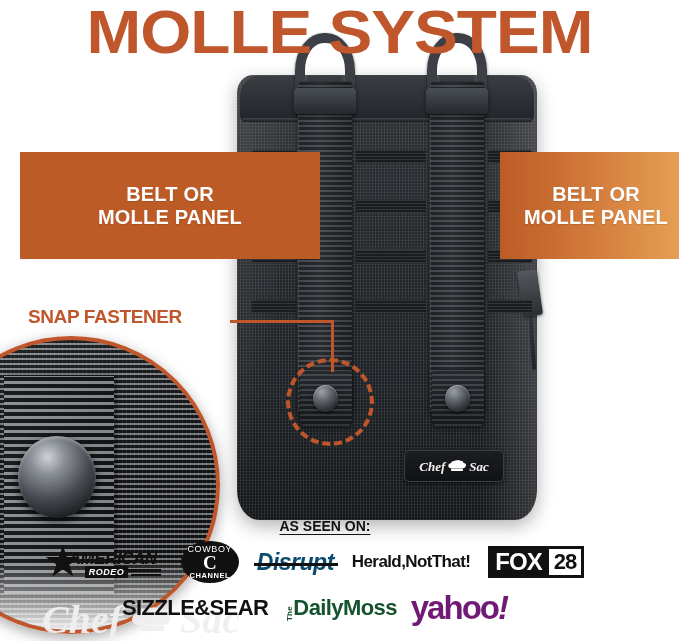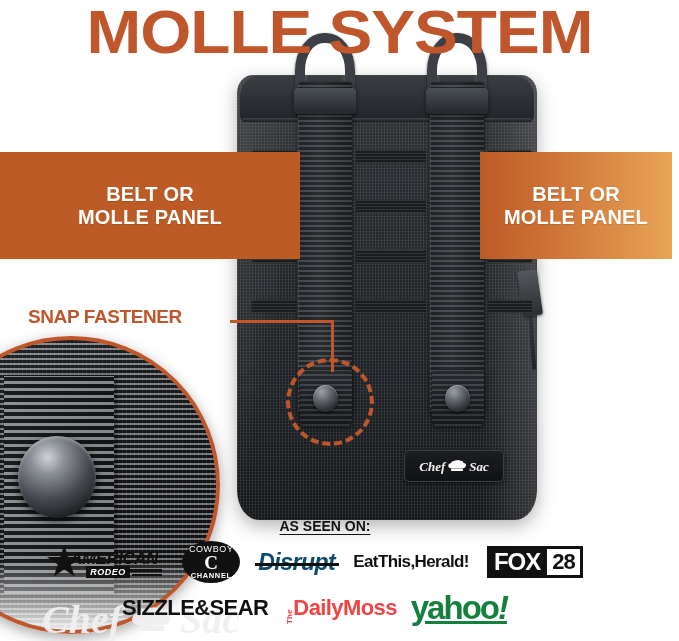--- a/index.html
+++ b/index.html
@@ -133,21 +133,21 @@
   }
   .patch .pt{
     color:#f2f2f2;font-family:"Liberation Serif", serif;
     font-style:italic;font-weight:bold;font-size:13px;line-height:1;
   }
   .patch .hat{display:block;}
 
   
   .banner{
     position:absolute;top:152px;height:107px;z-index:5;
-    display:flex;align-items:center;justify-content:center;
+    display:flex;align-items:center;justify-content:center;margin-left:20px;
   }
   .banner.left{left:0;width:300px;background:#bc5b26;}
   .banner.right{left:480px;width:192px;
     background:linear-gradient(90deg,#bc5b26 0%, #d1793a 45%, #e8a457 100%);}
   .banner .btxt{
     color:#ffffff;font-weight:bold;font-size:20px;line-height:1.12;
     text-align:center;letter-spacing:.2px;white-space:pre-line;
     text-shadow:0 1px 1px rgba(0,0,0,.12);
   }
 
@@ -269,35 +269,35 @@
   .l-fox .n28{
     background:#fff;color:#111;border:3px solid #111;border-left:none;
     font-weight:bold;font-size:22px;padding:0 5px;display:flex;align-items:center;
     letter-spacing:-1px;
   }
 
   
   .l-sizzle{font-weight:bold;font-size:22px;letter-spacing:-.6px;color:#111;}
 
   
-  .l-dailymoss{display:flex;align-items:flex-end;color:#ef4444;}
+  .l-dailymoss{display:flex;align-items:center;color:#14532d;}
   .l-dailymoss .the{
     font-weight:bold;font-size:8px;transform:rotate(-90deg);
     transform-origin:center;margin-right:-4px;margin-top:10px;letter-spacing:.3px;
   }
   .l-dailymoss .dm{font-weight:bold;font-size:22px;letter-spacing:-.6px;}
 
   
   .l-morning{
     font-family:"Liberation Serif", serif;font-weight:bold;font-size:17px;
     color:#111;letter-spacing:.3px;
   }
 
   
-  .l-yahoo{font-weight:bold;font-size:33px;letter-spacing:-2px;color:#15803d;text-decoration:underline;}
+  .l-yahoo{font-weight:bold;font-size:33px;letter-spacing:-2px;color:#701a75;}
   .l-yahoo .bang{font-style:italic;}
 
   
   .watermark{
     position:absolute;left:42px;top:596px;z-index:13;
     display:flex;align-items:center;gap:6px;
     color:#f0f0f0;font-family:"Liberation Serif",serif;font-style:italic;
     font-weight:bold;font-size:40px;opacity:.95;pointer-events:none;
   }
 </style>
@@ -402,21 +402,21 @@
 
     <div class="logo l-cowboy">
       <div class="oval"></div>
       <div class="t-top">COWBOY</div>
       <div class="gg">C</div>
       <div class="t-bot">CHANNEL</div>
     </div>
 
     <div class="logo l-disrupt">Disrupt</div>
 
-    <div class="logo l-eatthis">EatThis,Herald!</div>
+    <div class="logo l-eatthis">Herald,NotThat!</div>
 
     <div class="logo l-fox">
       <div class="fox">FOX</div>
       <div class="n28">28</div>
     </div>
   </div>
 
   <div class="logorow r2">
 
     <div class="logo l-sizzle">SIZZLE&amp;SEAR</div>

